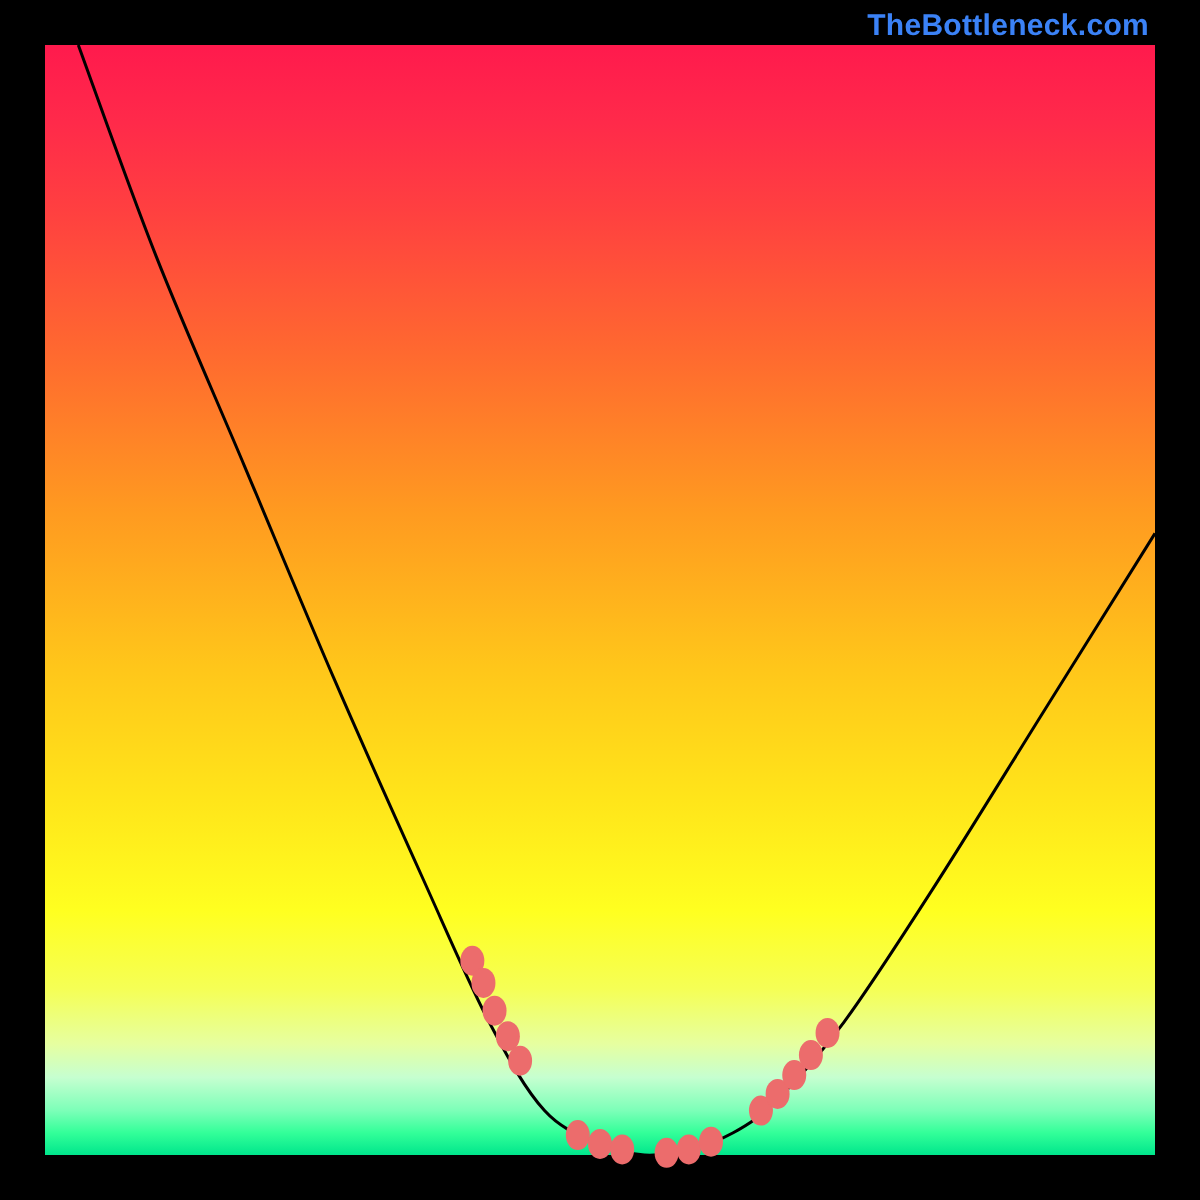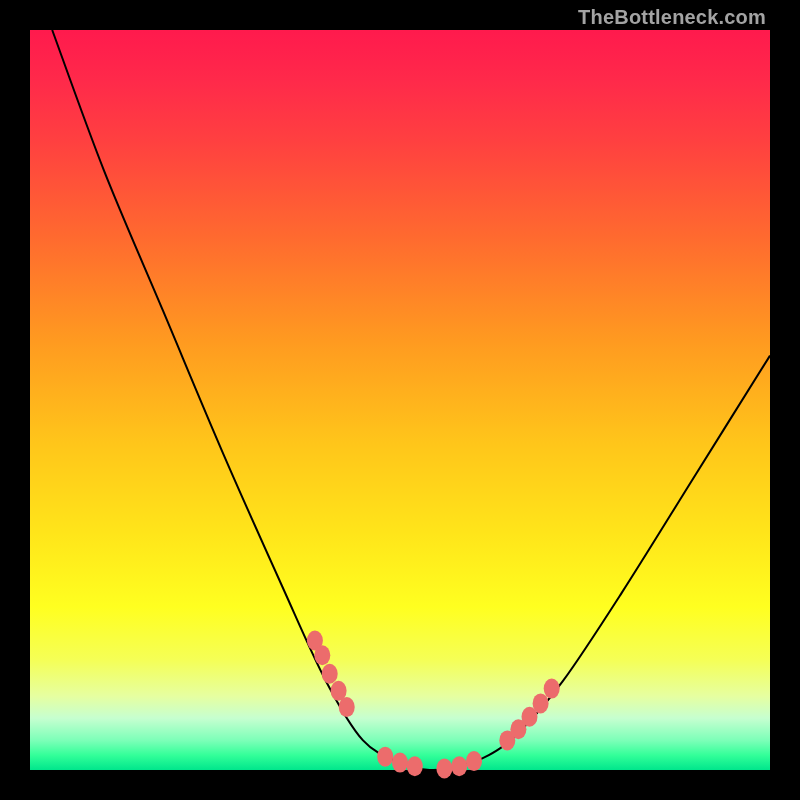--- a/index.html
+++ b/index.html
@@ -32,21 +32,21 @@
       #33ff99 98%,
       #00e68c 100%);
   }
   .attribution {
     position: absolute;
     top: 6px;
     right: 34px;
     font-family: Arial, Helvetica, sans-serif;
     font-size: 20px;
     font-weight: bold;
-    color: #a3a3a3;
+    color: #3b82f6;
     letter-spacing: 0.2px;
   }
   svg.curve {
     position: absolute;
     left: 0; top: 0;
     width: 740px; height: 740px;
     overflow: visible;
   }
   .curve-path {
     fill: none;

